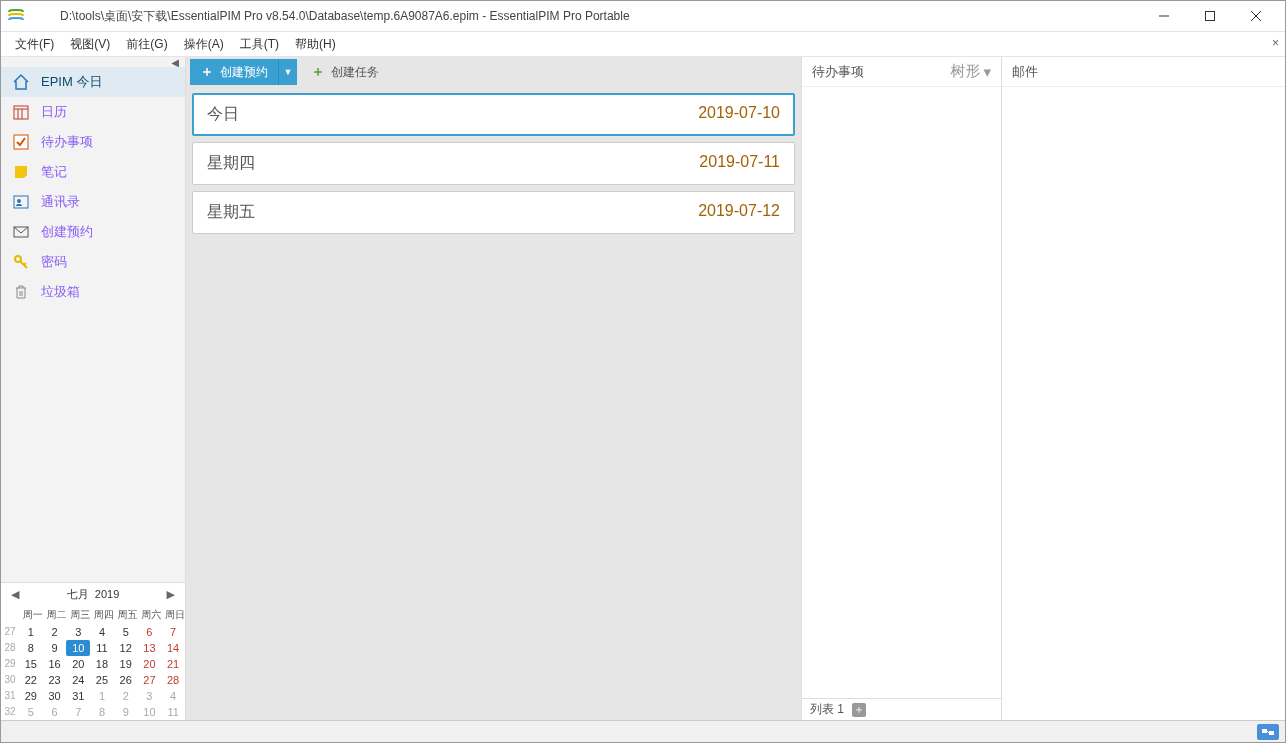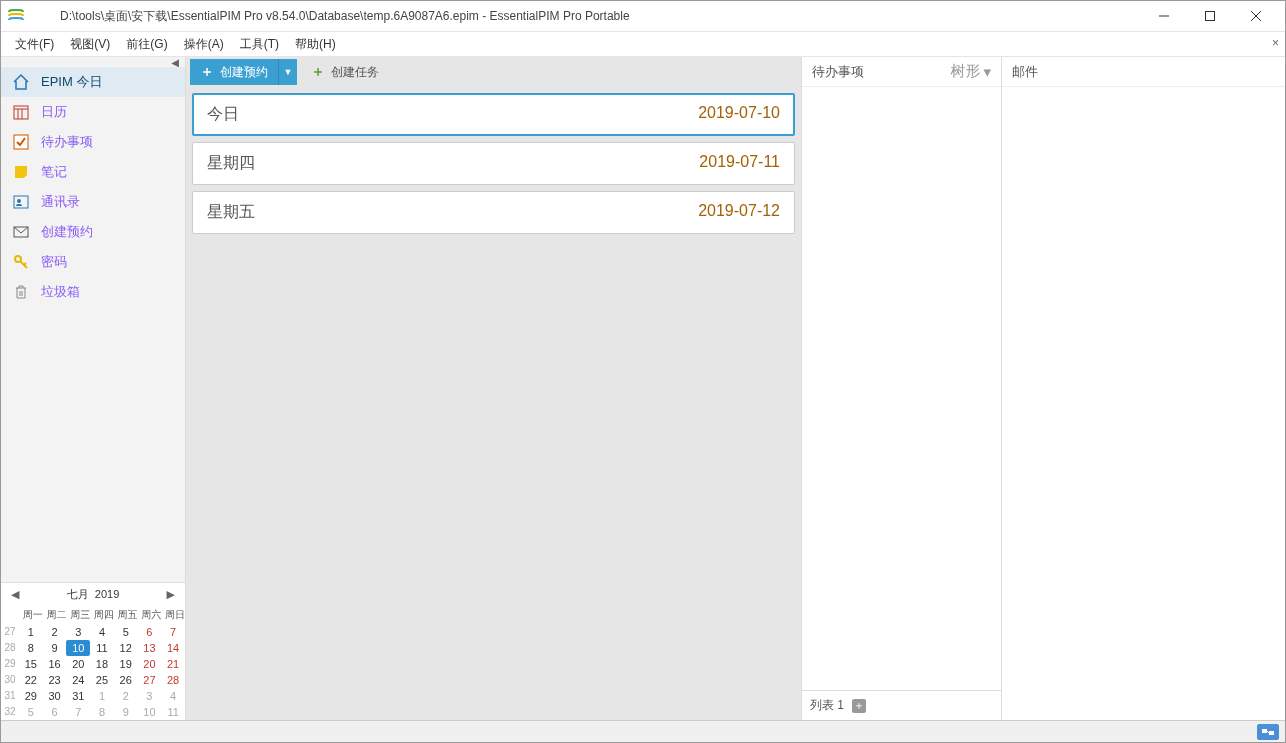--- a/index.html
+++ b/index.html
@@ -57,21 +57,21 @@
   .day-card { background: #fff; border: 1px solid #ccc; border-radius: 2px; padding: 10px 14px; display: flex; justify-content: space-between; align-items: flex-start; }
   .day-card.active { border: 2px solid #3aa0d1; padding: 9px 13px; }
   .day-card .title { font-size: 16px; color: #555; }
   .day-card .date { font-size: 16px; color: #a16207; font-weight: 400; }
 
   
   .right-col { width: 200px; background: #fff; border-left: 1px solid #ddd; display: flex; flex-direction: column; }
   .right-col-header { height: 30px; display: flex; align-items: center; justify-content: space-between; padding: 0 10px; border-bottom: 1px solid #eee; color: #555; font-size: 13px; }
   .dropdown-indicator { color: #999; font-size: 15px; display: flex; align-items: center; gap: 3px; }
   .right-col-body { flex: 1; }
-  .right-col-footer { height: 30px; border-top: 1px solid #ddd; display: flex; align-items: center; padding: 0 8px; gap: 8px; color: #555; font-size: 12px; }
+  .right-col-footer { height: 22px; border-top: 1px solid #ddd; display: flex; align-items: center; padding: 0 8px; gap: 8px; color: #555; font-size: 12px; }
   .footer-add { background: #999; color: #fff; width: 14px; height: 14px; display: flex; align-items: center; justify-content: center; font-size: 11px; border-radius: 2px; }
 
   .mail-col { width: 284px; background: #fff; border-left: 1px solid #ddd; display: flex; flex-direction: column; }
 
   
   .statusbar { height: 22px; border-top: 1px solid #ccc; background: #f0f0f0; display: flex; align-items: center; justify-content: flex-end; padding-right: 6px; }
   .status-icon { width: 22px; height: 16px; background: #4a90d9; border-radius: 2px; display: flex; align-items: center; justify-content: center; }
 </style>
 </head>
 <body>

